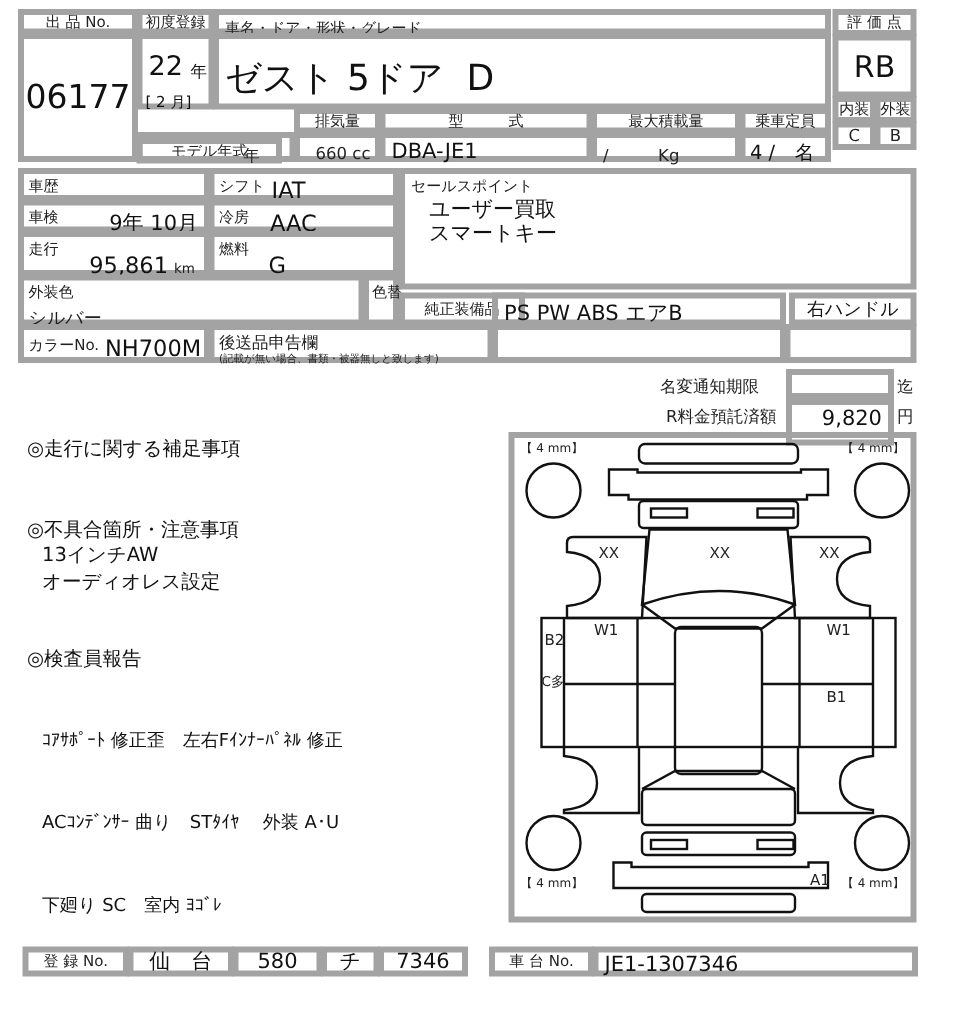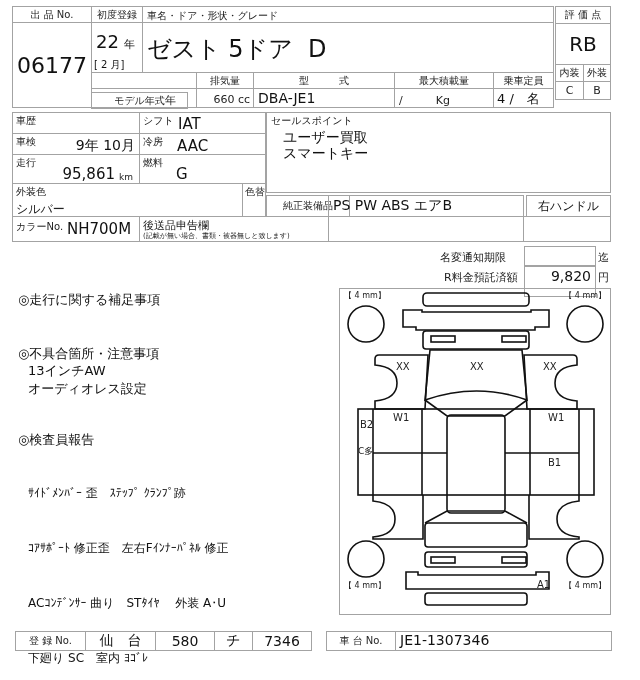--- a/index.html
+++ b/index.html
@@ -1,18 +1,18 @@
 <!DOCTYPE html>
 <html><head>
 <meta charset="utf-8">
 <style>
   html,body{margin:0;padding:0;background:#fff;}
   body{width:640px;height:680px;position:relative;overflow:hidden;font-family:"DejaVu Sans","Liberation Sans",sans-serif;color:#111;}
   .abs{position:absolute;box-sizing:border-box;}
-  .b{border:1px solid #a3a3a3;}
+  .b{border:4px solid #a3a3a3;}
   .lbl{font-size:10px;color:#222;white-space:nowrap;}
   .ctr{display:flex;align-items:center;justify-content:center;}
   .mid{font-size:14px;}
   .note{font-size:13px;white-space:nowrap;line-height:17px;}
   svg{position:absolute;left:0;top:0;}
 </style>
 </head>
 <body>
 
 <div class="abs b ctr lbl" style="left:12px;top:6px;width:80px;height:17px;">出 品 No.</div>
@@ -105,21 +105,20 @@
 <span class="abs lbl" style="left:444px;top:270px;font-size:11px;">R料金預託済額</span>
 <div class="abs b" style="left:524px;top:266px;width:72px;height:31px;text-align:right;padding:1px 4px;font-size:14px;">9,820</div>
 <span class="abs lbl" style="left:598px;top:270px;font-size:11px;">円</span>
 
 <div class="abs note" style="left:18px;top:291px;">◎走行に関する補足事項</div>
 <div class="abs note" style="left:18px;top:345px;">◎不具合箇所・注意事項</div>
 <div class="abs note" style="left:28px;top:362px;">13インチAW</div>
 <div class="abs note" style="left:28px;top:380px;">オーディオレス設定</div>
 <div class="abs note" style="left:18px;top:431px;">◎検査員報告</div>
 <div class="abs" style="left:28px;top:447px;font-size:12px;line-height:18.4px;white-space:pre;">
-  <div>ｻｲﾄﾞﾒﾝﾊﾞｰ 歪　ｽﾃｯﾌﾟ ｸﾗﾝﾌﾟ跡</div>
   <div>ｺｱｻﾎﾟｰﾄ 修正歪　左右Fｲﾝﾅｰﾊﾟﾈﾙ 修正</div>
   <div>ACｺﾝﾃﾞﾝｻｰ 曲り　STﾀｲﾔ　 外装 A･U</div>
   <div>下廻り SC　室内 ﾖｺﾞﾚ</div>
   
   
   
   
   
   
 </div>

